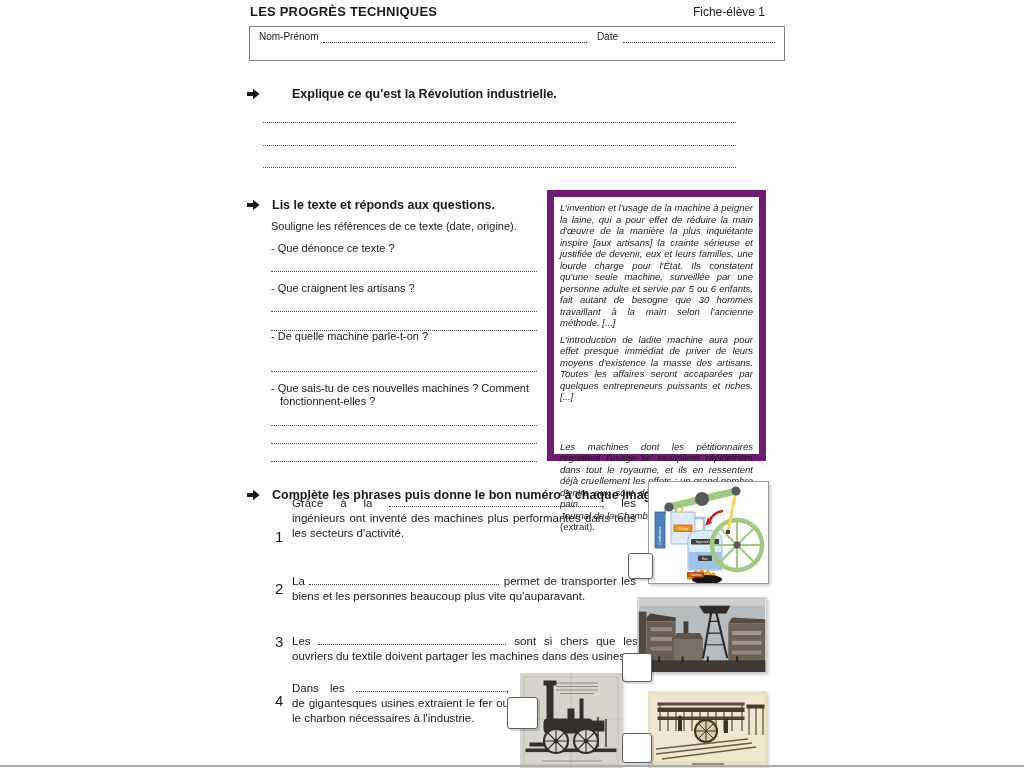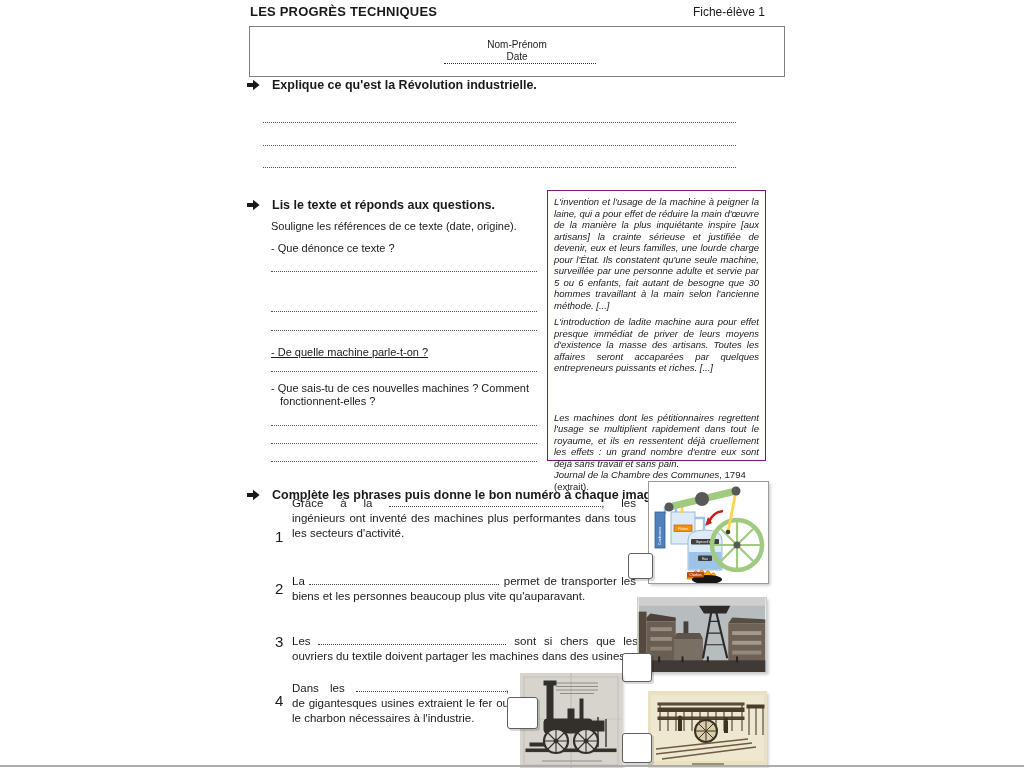--- a/index.html
+++ b/index.html
@@ -3,36 +3,36 @@
 <meta charset="utf-8">
 <style>
   html,body{margin:0;padding:0;}
   body{width:1024px;height:768px;position:relative;background:#ffffff;
        font-family:"Liberation Sans", sans-serif;color:#1a1a1a;overflow:hidden;}
   .abs{position:absolute;}
   
   .title{left:250px;top:4px;font-size:13px;font-weight:bold;letter-spacing:.2px;}
   .sheet{right:259px;top:5px;font-size:12px;}
   .namebox{left:249px;top:26px;width:516px;height:25px;border:1px solid #7f7f7f;
-           display:flex;align-items:center;padding:12px 9px;font-size:10px;box-sizing:content-box;flex-direction:column;}
+           display:flex;align-items:flex-start;padding:4px 9px;font-size:10px;box-sizing:content-box;}
   .lead{border-bottom:1px dotted #333;height:11px;}
   .lead.grow{flex:1;margin:0 10px 0 5px;}
   .lead.date{width:152px;margin-left:5px;}
   
   .exh{display:flex;align-items:flex-start;font-size:12.5px;font-weight:bold;}
   .exh .arrow{width:13px;height:12px;margin:1px 12px 0 0;flex:none;}
   
   .aline{height:0;border-top:1px dotted #555;}
   
   .qcol{left:271px;top:218px;width:266px;height:250px;}
   .qcol .q{position:absolute;left:0;width:100%;font-size:11px;line-height:13px;}
   .qcol .hang{padding-left:9px;text-indent:-9px;}
   .qcol .aline{position:absolute;left:0;width:100%;}
   
-  .docbox{left:547px;top:190px;width:219px;height:271px;border:1px solid #701a75;
+  .docbox{left:547px;top:190px;width:219px;height:271px;border:7px solid #701a75;
           box-sizing:border-box;padding:5px 6px 4px 6px;font-size:9.5px;line-height:11.5px;}
   .docbox p{margin:0 0 5px 0;font-style:italic;text-align:justify;}
   .docbox p:last-of-type{margin-bottom:0;margin-top:38px;}
   .docbox .cite{font-size:9.5px;text-align:left;}
   .docbox .cite .t{font-style:italic;}
   
   .snum{font-size:15px;color:#1a1a1a;}
   .stxt{font-size:11.5px;line-height:15px;text-align:justify;}
   .blank{display:inline-block;border-bottom:1px dotted #444;height:9px;}
   
@@ -49,44 +49,45 @@
 <div class="abs title">LES PROGRÈS TECHNIQUES</div>
 <div class="abs sheet">Fiche-élève 1</div>
 
 <div class="abs namebox">
   <span>Nom-Prénom</span>
   <span class="lead grow"></span>
   <span>Date</span>
   <span class="lead date"></span>
 </div>
 
-<div class="abs exh" style="left:247px;top:78px;">
+<div class="abs exh" style="left:247px;top:87px;gap:20px;">
   <svg class="arrow" viewBox="0 0 13 12">
     <path d="M0,4 h6 v-3.2 l6.6,5.2 -6.6,5.2 v-3.2 h-6 z" fill="#1a1a1a"></path>
   </svg>
   <span>Explique ce qu'est la Révolution industrielle.</span>
 </div>
 <div class="abs aline" style="left:263px;top:122px;width:473px;"></div>
 <div class="abs aline" style="left:263px;top:145px;width:473px;"></div>
 <div class="abs aline" style="left:263px;top:167px;width:473px;"></div>
 
 <div class="abs exh" style="left:247px;top:198px;">
   <svg class="arrow" viewBox="0 0 13 12">
     <path d="M0,4 h6 v-3.2 l6.6,5.2 -6.6,5.2 v-3.2 h-6 z" fill="#1a1a1a"></path>
   </svg>
   <span>Lis le texte et réponds aux questions.</span>
 </div>
 
 <div class="abs qcol">
   <div class="q" style="top:24px;">- Que dénonce ce texte ?</div>
   <div class="q" style="top:2px;">Souligne les références de ce texte (date, origine).</div>
   <div class="aline" style="top:53px;"></div>
+  <div class="q" style="top:64px;">- Que craignent les artisans ?</div>
   <div class="aline" style="top:93px;"></div>
   <div class="aline" style="top:112px;"></div>
-  <div class="q" style="top:128px;text-decoration:underline;">- De quelle machine parle-t-on ?</div>
+  <div class="q" style="top:112px;">- De quelle machine parle-t-on ?</div>
   <div class="aline" style="top:153px;"></div>
   <div class="q hang" style="top:164px;">- Que sais-tu de ces nouvelles machines ? Comment fonctionnent-elles ?</div>
   <div class="aline" style="top:207px;"></div>
   <div class="aline" style="top:225px;"></div>
   <div class="aline" style="top:243px;"></div>
 </div>
 
 <div class="abs docbox">
   <p>L'invention et l'usage de la machine à peigner la laine, qui a pour effet de réduire la main d'œuvre de la manière la plus inquiétante inspire [aux artisans] la crainte sérieuse et justifiée de devenir, eux et leurs familles, une lourde charge pour l'État. Ils constatent qu'une seule machine, surveillée par une personne adulte et servie par 5 ou 6 enfants, fait autant de besogne que 30 hommes travaillant à la main selon l'ancienne méthode. [...]</p>
   <p>L'introduction de ladite machine aura pour effet presque immédiat de priver de leurs moyens d'existence la masse des artisans. Toutes les affaires seront accaparées par quelques entrepreneurs puissants et riches. [...]</p>

